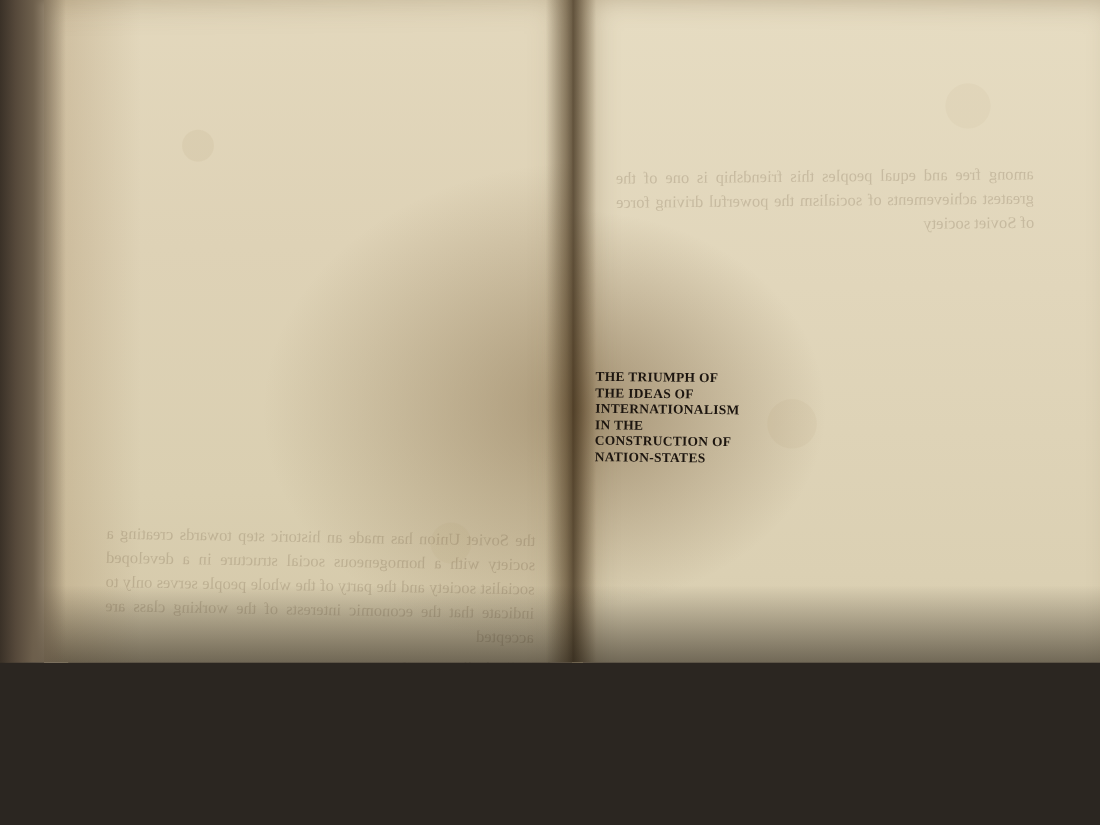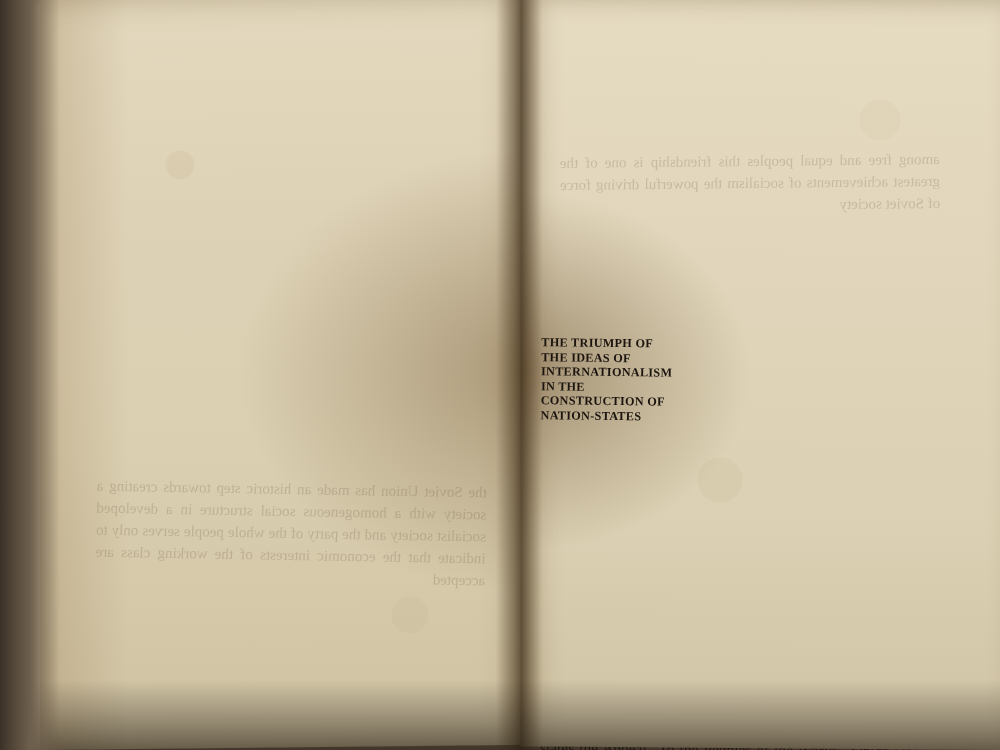--- a/index.html
+++ b/index.html
@@ -11,21 +11,21 @@
     width: 1000px;
     height: 750px;
     overflow: hidden;
     font-family: "Liberation Serif", serif;
   }
 
   
   #scene {
     position: relative;
     width: 1000px;
-    height: 750px;
+    height: 602px;
     background: #6a5a48;
     overflow: hidden;
   }
 
   
   #scene::before {
     content: "";
     position: absolute;
     inset: 0;
     background:

